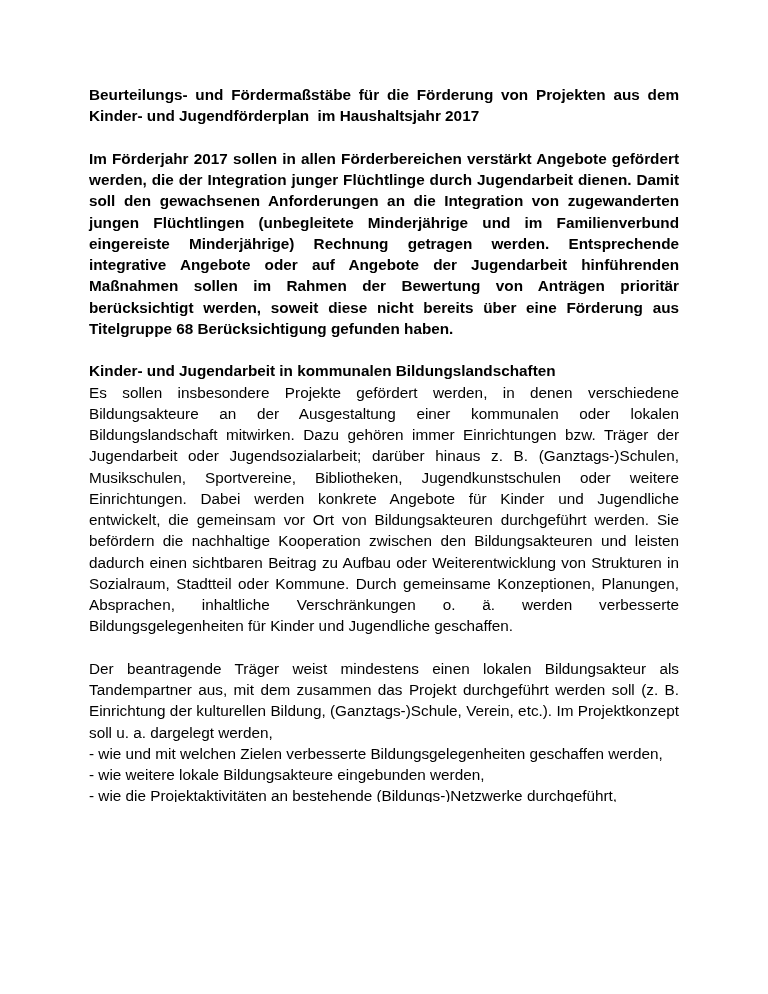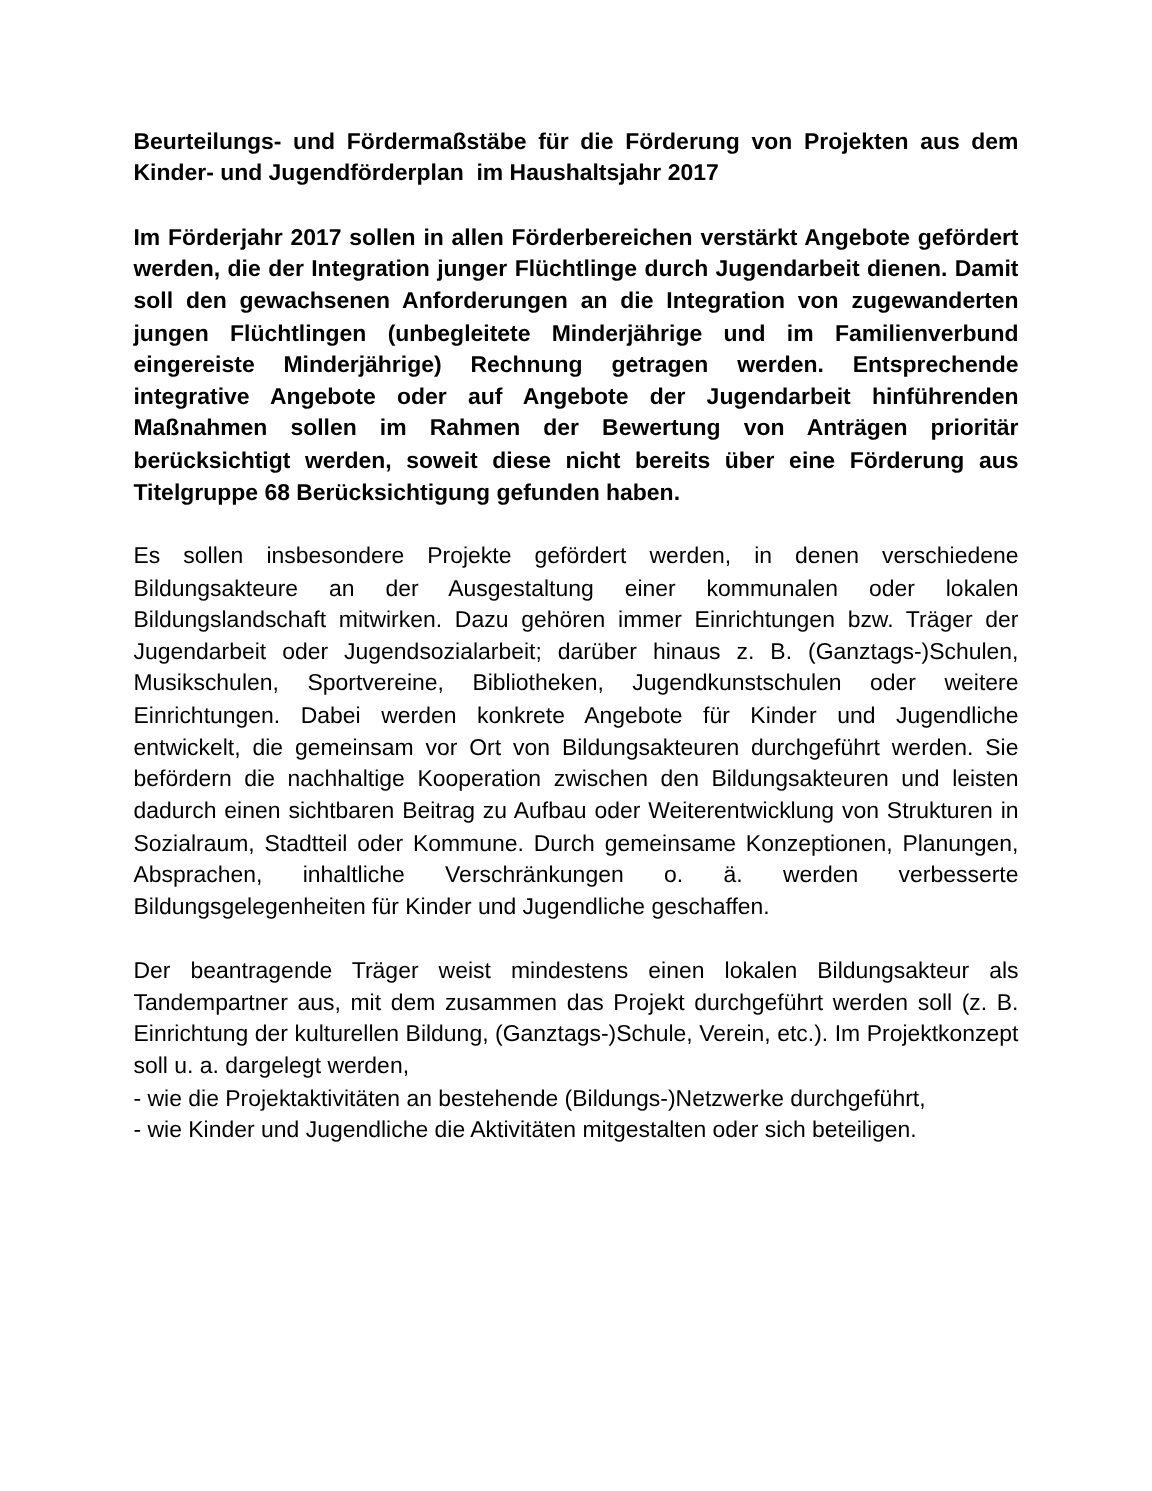--- a/index.html
+++ b/index.html
@@ -40,24 +40,27 @@
 <body>
 
 <div class="page">
   <div class="content">
 
     <h1 class="title bold justify gap-after">Beurteilungs- und Fördermaßstäbe für die Förderung von Projekten aus dem Kinder- und Jugendförderplan  im Haushaltsjahr 2017</h1>
 
     <p class="bold justify gap-after">Im Förderjahr 2017 sollen in allen Förderbereichen verstärkt Angebote gefördert werden, die der Integration junger Flüchtlinge durch Jugendarbeit dienen. Damit soll den gewachsenen Anforderungen an die Integration von zugewanderten jungen Flüchtlingen (unbegleitete Minderjährige und im Familienverbund eingereiste Minderjährige) Rechnung getragen werden. Entsprechende integrative Angebote oder auf Angebote der Jugendarbeit hinführenden Maßnahmen sollen im Rahmen der Bewertung von Anträgen prioritär berücksichtigt werden, soweit diese nicht bereits über eine Förderung aus Titelgruppe 68 Berücksichtigung gefunden haben.</p>
 
     <div>
+      <div class="bold">Kinder- und Jugendarbeit in kommunalen Bildungslandschaften</div>
       <p class="justify gap-after">Es sollen insbesondere Projekte gefördert werden, in denen verschiedene Bildungsakteure an der Ausgestaltung einer kommunalen oder lokalen Bildungslandschaft mitwirken. Dazu gehören immer Einrichtungen bzw. Träger der Jugendarbeit oder Jugendsozialarbeit; darüber hinaus z. B. (Ganztags-)Schulen, Musikschulen, Sportvereine, Bibliotheken, Jugendkunstschulen oder weitere Einrichtungen. Dabei werden konkrete Angebote für Kinder und Jugendliche entwickelt, die gemeinsam vor Ort von Bildungsakteuren durchgeführt werden. Sie befördern die nachhaltige Kooperation zwischen den Bildungsakteuren und leisten dadurch einen sichtbaren Beitrag zu Aufbau oder Weiterentwicklung von Strukturen in Sozialraum, Stadtteil oder Kommune. Durch gemeinsame Konzeptionen, Planungen, Absprachen, inhaltliche Verschränkungen o. ä. werden verbesserte Bildungsgelegenheiten für Kinder und Jugendliche geschaffen.</p>
     </div>
 
     <p class="justify">Der beantragende Träger weist mindestens einen lokalen Bildungsakteur als Tandempartner aus, mit dem zusammen das Projekt durchgeführt werden soll (z. B. Einrichtung der kulturellen Bildung, (Ganztags-)Schule, Verein, etc.). Im Projektkonzept soll u. a. dargelegt werden,</p>
 
     <div>
+      <div class="list-item">- wie und mit welchen Zielen verbesserte Bildungsgelegenheiten geschaffen werden,</div>
+      <div class="list-item">- wie weitere lokale Bildungsakteure eingebunden werden,</div>
       <div class="list-item">- wie die Projektaktivitäten an bestehende (Bildungs-)Netzwerke durchgeführt,</div>
       <div class="list-item">- wie Kinder und Jugendliche die Aktivitäten mitgestalten oder sich beteiligen.</div>
     </div>
 
   </div>
 </div>
 
 </body></html>

